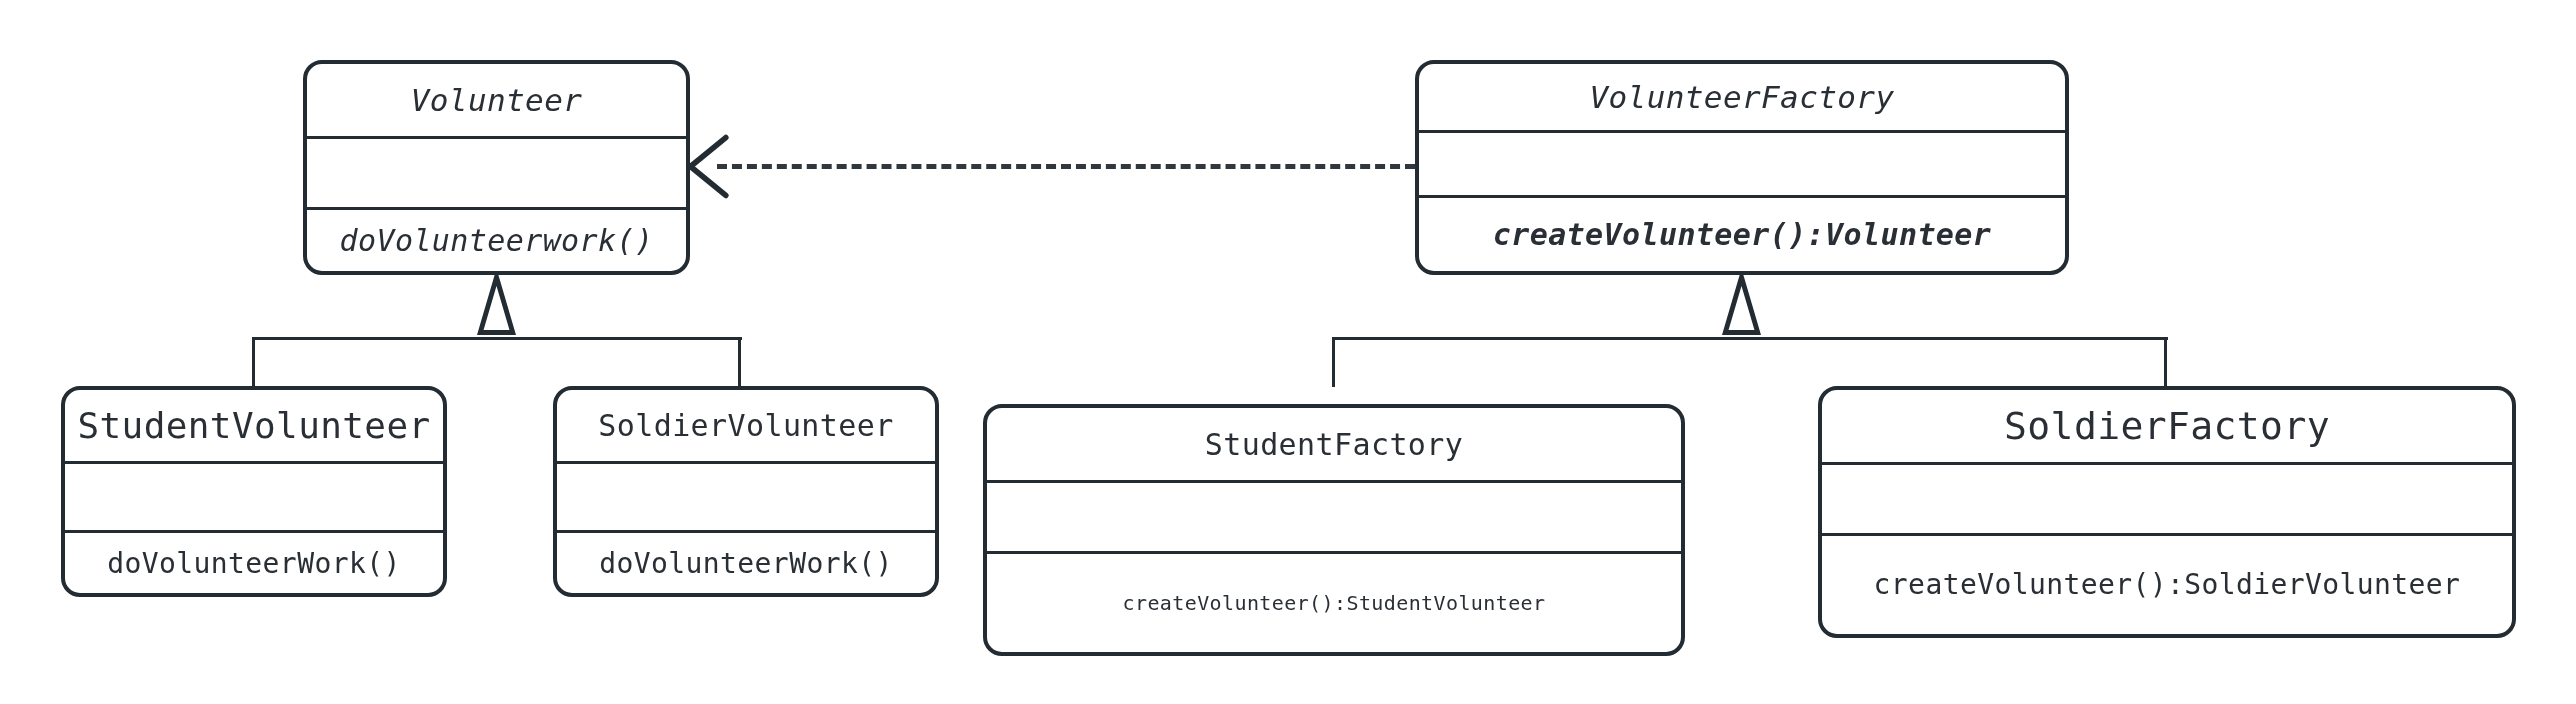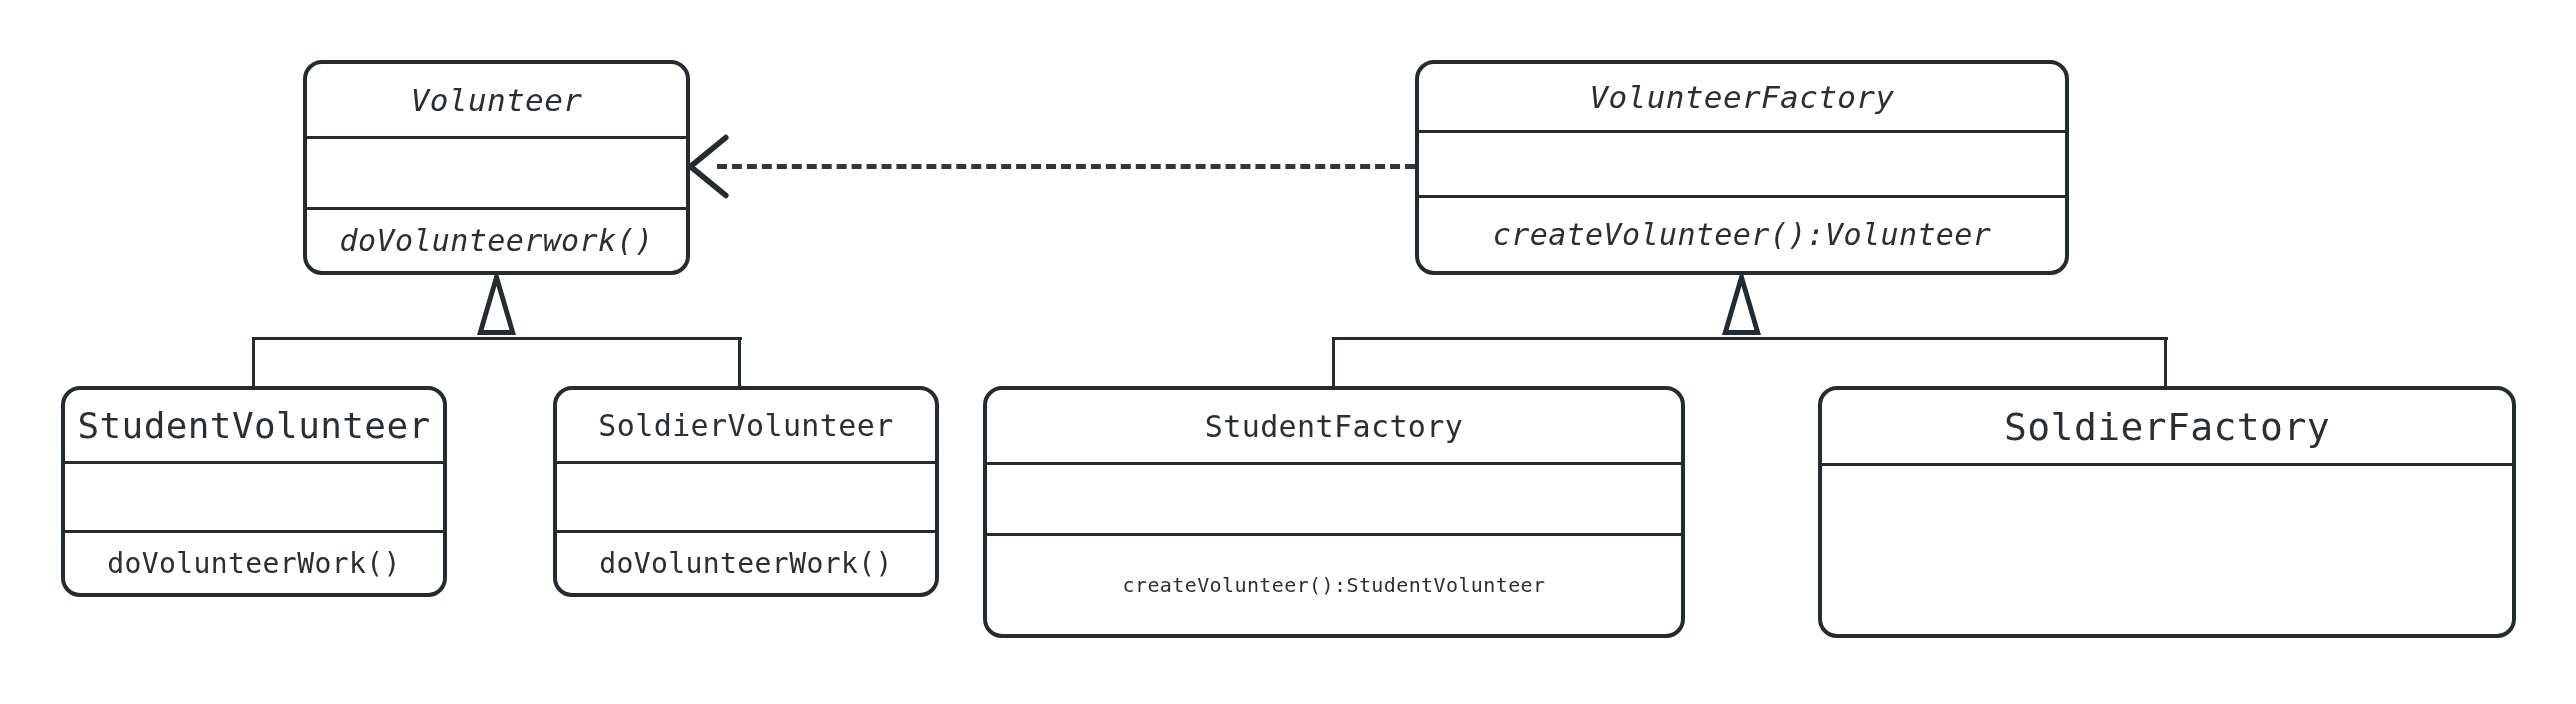--- a/index.html
+++ b/index.html
@@ -79,21 +79,21 @@
     <div class="compartment ops" style="height:65px;">
       <span class="op-text" style="font-size:30px;">doVolunteerwork()</span>
     </div>
   </div>
 
   <div class="uml-class abstract" style="left:1415px; top:60px; width:654px; height:215px;">
     <div class="compartment name" style="height:73px;align-items:center;">
       <span class="cls-name" style="font-size:31px;">VolunteerFactory</span>
     </div>
     <div class="compartment attrs" style="height:71px;"></div>
-    <div class="compartment ops" style="height:83px;">
+    <div class="compartment ops" style="height:83px;font-weight:bold;">
       <span class="op-text" style="font-size:30px;">createVolunteer():Volunteer</span>
     </div>
   </div>
 
   <div class="uml-class" style="left:61px; top:386px; width:386px; height:211px;">
     <div class="compartment name" style="height:71px;">
       <span class="cls-name" style="font-size:36px;">StudentVolunteer</span>
     </div>
     <div class="compartment attrs" style="height:69px;"></div>
     <div class="compartment ops" style="height:63px;">
@@ -104,35 +104,38 @@
   <div class="uml-class" style="left:553px; top:386px; width:386px; height:211px;">
     <div class="compartment name" style="height:71px;">
       <span class="cls-name" style="font-size:30px;">SoldierVolunteer</span>
     </div>
     <div class="compartment attrs" style="height:69px;"></div>
     <div class="compartment ops" style="height:63px;">
       <span class="op-text" style="font-size:28px;">doVolunteerWork()</span>
     </div>
   </div>
 
-  <div class="uml-class" style="left:983px; top:386px; width:702px; height:252px;">
+  <div class="uml-class" style="left:983px; top:404px; width:702px; height:252px;">
     <div class="compartment name" style="height:73px;">
       <span class="cls-name" style="font-size:30px;">StudentFactory</span>
     </div>
     <div class="compartment attrs" style="height:71px;"></div>
     <div class="compartment ops" style="height:102px;">
       <span class="op-text" style="font-size:20px;">createVolunteer():StudentVolunteer</span>
     </div>
   </div>
 
   <div class="uml-class" style="left:1818px; top:386px; width:698px; height:252px;">
     <div class="compartment name" style="height:73px;">
       <span class="cls-name" style="font-size:38px;">SoldierFactory</span>
     </div>
     <div class="compartment attrs" style="height:71px;"></div>
+    <div class="compartment ops" style="height:102px;">
+      <span class="op-text" style="font-size:28px;">createVolunteer():SoldierVolunteer</span>
+    </div>
   </div>
 
   <div class="dashed-line" style="left:717px; top:164px; width:698px;"></div>
   <div style="position:absolute; left:684px; top:134px; width:45px; height:65px;">
     <svg width="45" height="65" viewBox="0 0 56 80">
       <polyline points="52,4 8,40 52,76" fill="none" stroke="#232b33" stroke-width="7" stroke-linecap="round" stroke-linejoin="miter"></polyline>
     </svg>
   </div>
 
   <div class="tri-hollow" style="left:477px; top:274px; width:39px; height:65px;">

